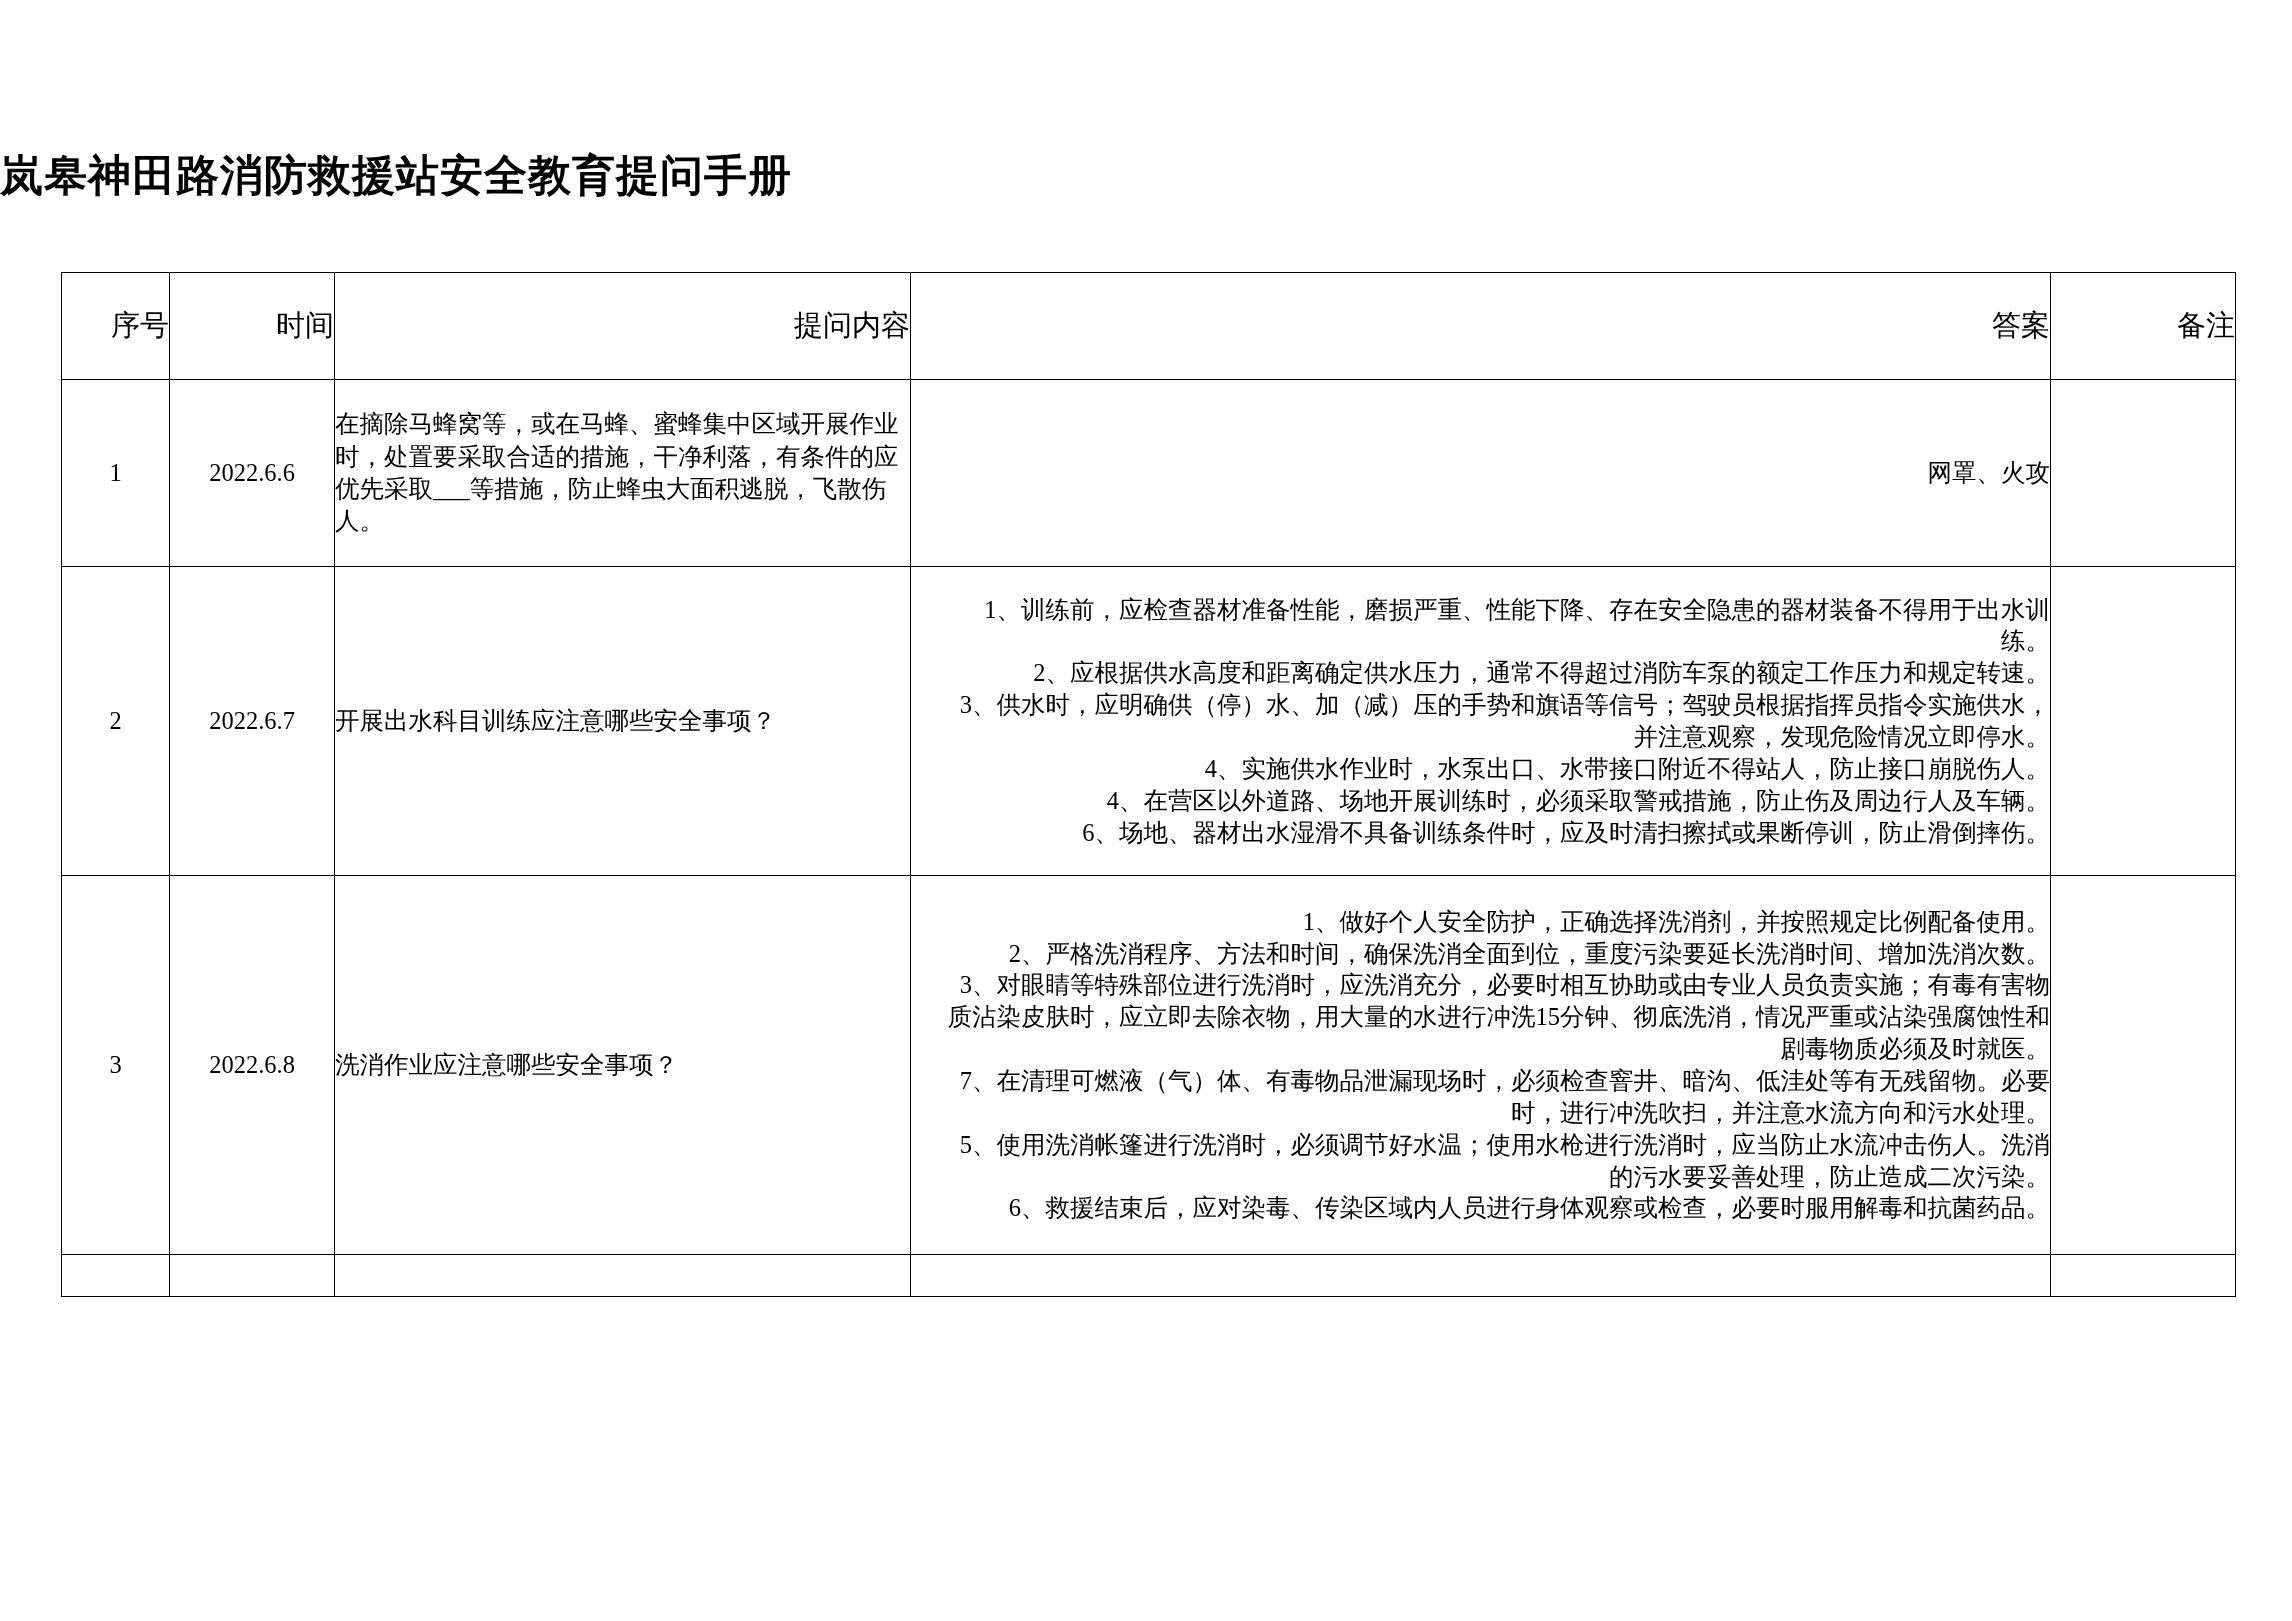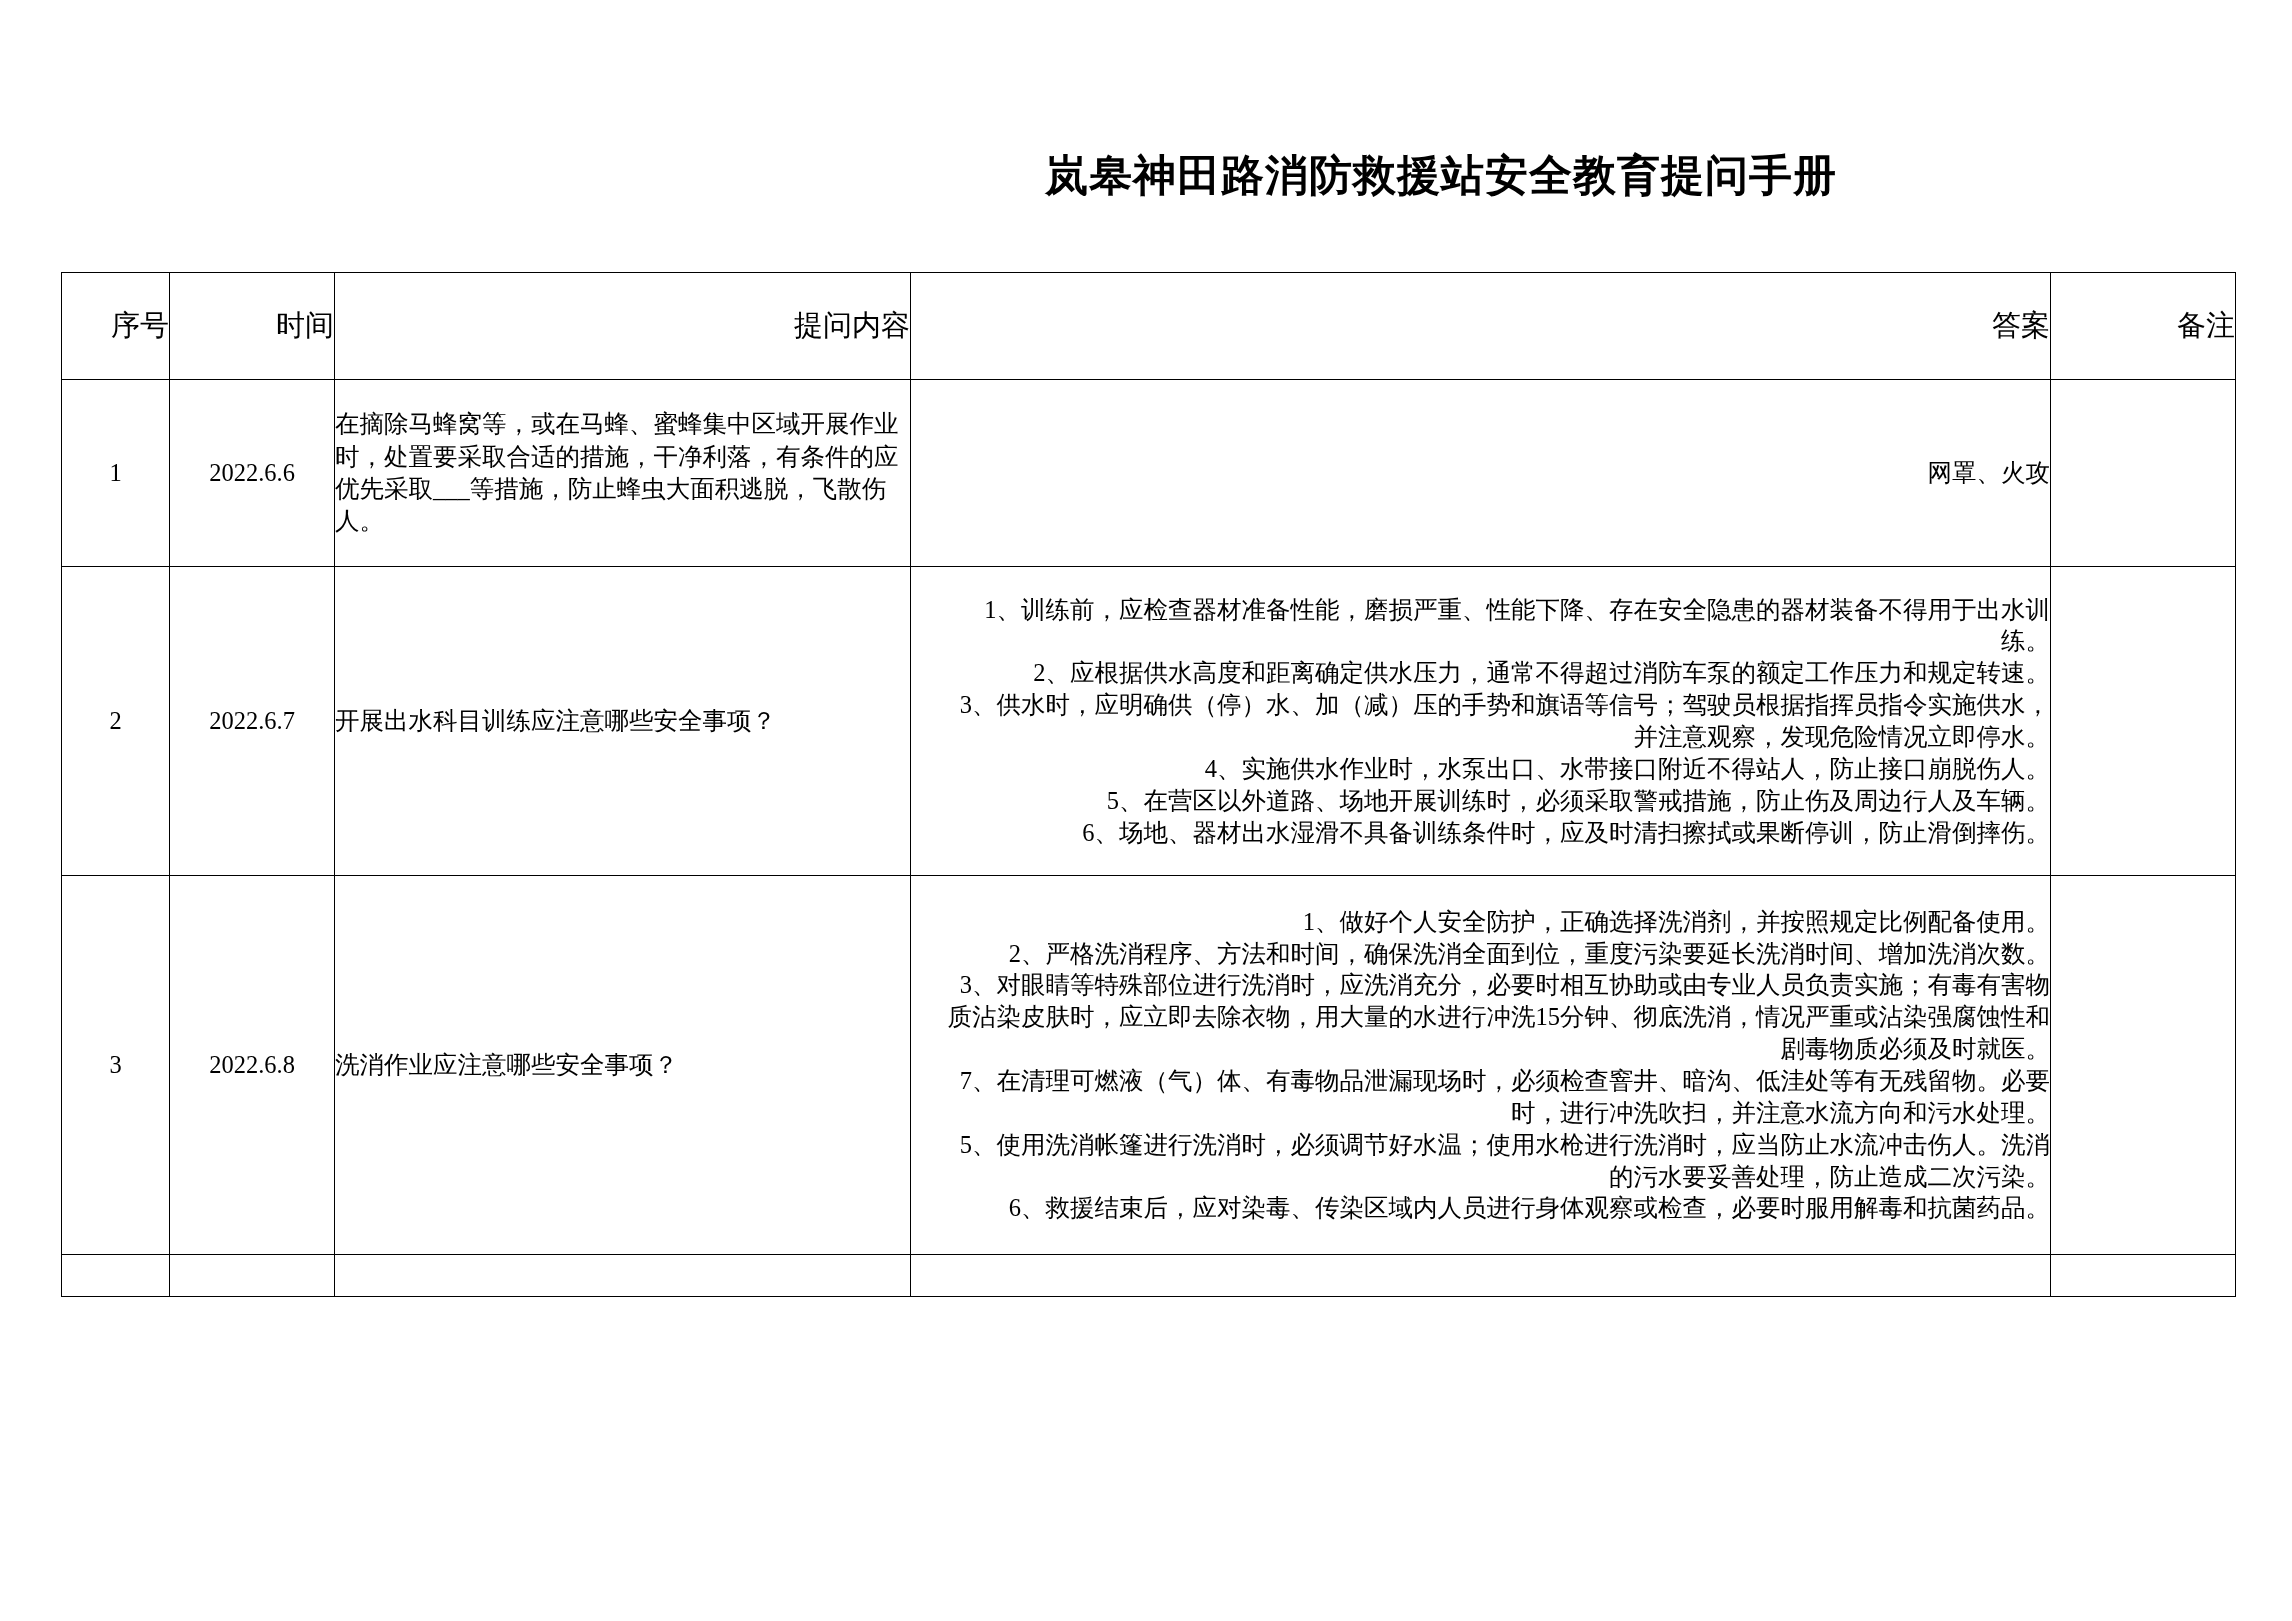--- a/index.html
+++ b/index.html
@@ -18,21 +18,21 @@
     position: relative;
     width: 2293px;
     height: 1621px;
     box-sizing: border-box;
   }
   .doc-title {
     position: absolute;
     top: 147px;
     left: 0;
     width: 1837px;
-    text-align: right;
+    text-align: left;
     font-size: 43px;
     font-weight: bold;
     letter-spacing: 1px;
     font-family: "Liberation Serif", "DejaVu Serif", serif;
   }
   table.sheet {
     position: absolute;
     top: 272px;
     left: 61px;
     width: 2174px;
@@ -127,21 +127,21 @@
 
       <tr class="row-2">
         <td class="cell-center">2</td>
         <td class="cell-center">2022.6.7</td>
         <td class="cell-q">开展出水科目训练应注意哪些安全事项？</td>
         <td class="cell-a top">
           <span class="a-line">1、训练前，应检查器材准备性能，磨损严重、性能下降、存在安全隐患的器材装备不得用于出水训练。</span>
           <span class="a-line">2、应根据供水高度和距离确定供水压力，通常不得超过消防车泵的额定工作压力和规定转速。</span>
           <span class="a-line">3、供水时，应明确供（停）水、加（减）压的手势和旗语等信号；驾驶员根据指挥员指令实施供水，并注意观察，发现危险情况立即停水。</span>
           <span class="a-line">4、实施供水作业时，水泵出口、水带接口附近不得站人，防止接口崩脱伤人。</span>
-          <span class="a-line">5、在营区以外道路、场地开展训练时，必须采取警戒措施，防止伤及周边行人及车辆。</span>
+          <span class="a-line">4、在营区以外道路、场地开展训练时，必须采取警戒措施，防止伤及周边行人及车辆。</span>
           <span class="a-line">6、场地、器材出水湿滑不具备训练条件时，应及时清扫擦拭或果断停训，防止滑倒摔伤。</span>
         </td>
         <td class="cell-center"></td>
       </tr>
 
       <tr class="row-3">
         <td class="cell-center">3</td>
         <td class="cell-center">2022.6.8</td>
         <td class="cell-q">洗消作业应注意哪些安全事项？</td>
         <td class="cell-a top">

